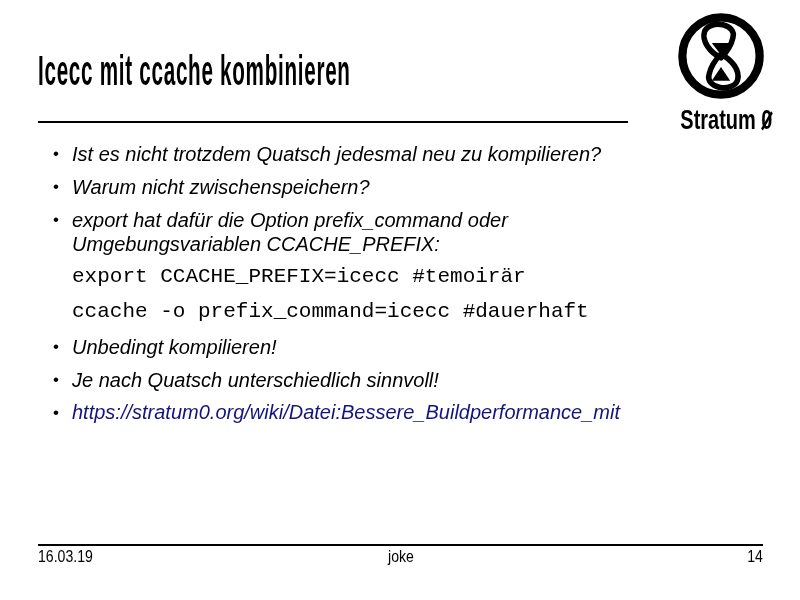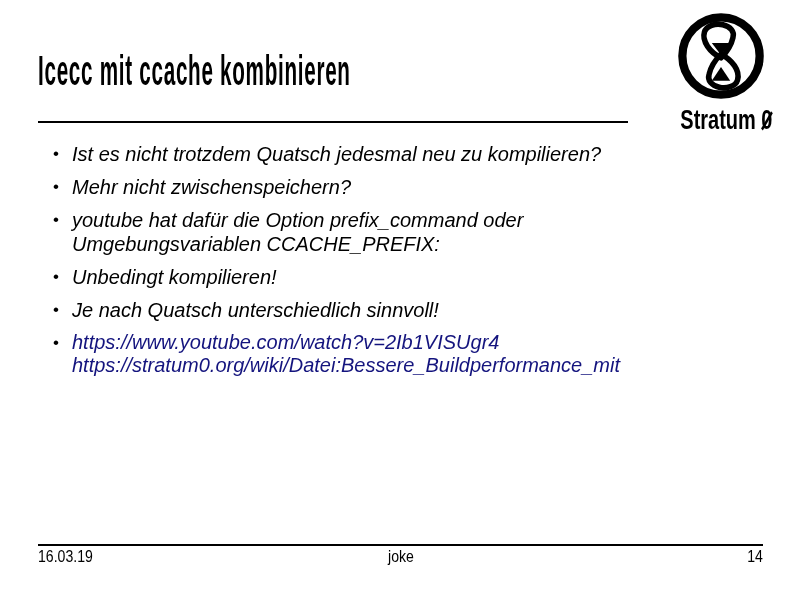--- a/index.html
+++ b/index.html
@@ -137,43 +137,44 @@
 
 <div class="content">
 
   <div class="li">
     <span class="marker">•</span>
     <span class="li-text">Ist es nicht trotzdem Quatsch jedesmal neu zu kompilieren?</span>
   </div>
 
   <div class="li">
     <span class="marker">•</span>
-    <span class="li-text">Mehr nicht zwischenspeichern?</span>
+    <span class="li-text">Warum nicht zwischenspeichern?</span>
   </div>
 
   <div class="li">
     <span class="marker">•</span>
-    <span class="li-text">youtube hat dafür die Option prefix_command oder Umgebungsvariablen CCACHE_PREFIX:</span>
+    <span class="li-text">export hat dafür die Option prefix_command oder Umgebungsvariablen CCACHE_PREFIX:</span>
   </div>
 
+  <div class="code-line first">export CCACHE_PREFIX=icecc #temoirär</div>
+  <div class="code-line">ccache -o prefix_command=icecc #dauerhaft</div>
 
   <div class="li">
     <span class="marker">•</span>
     <span class="li-text">Unbedingt kompilieren!</span>
   </div>
 
   <div class="li">
     <span class="marker">•</span>
     <span class="li-text">Je nach Quatsch unterschiedlich sinnvoll!</span>
   </div>
 
   <div class="li">
     <span class="marker">•</span>
     <span class="li-text">
-      <a class="link-line">https://www.youtube.com/watch?v=2Ib1VISUgr4</a>
       <a class="link-line">https://stratum0.org/wiki/Datei:Bessere_Buildperformance_mit</a>
     </span>
   </div>
 
 </div>
 
 <div class="footer-rule"></div>
 <div class="footer">
   <span class="footer-date">16.03.19</span>
   <span class="footer-author">joke</span>

